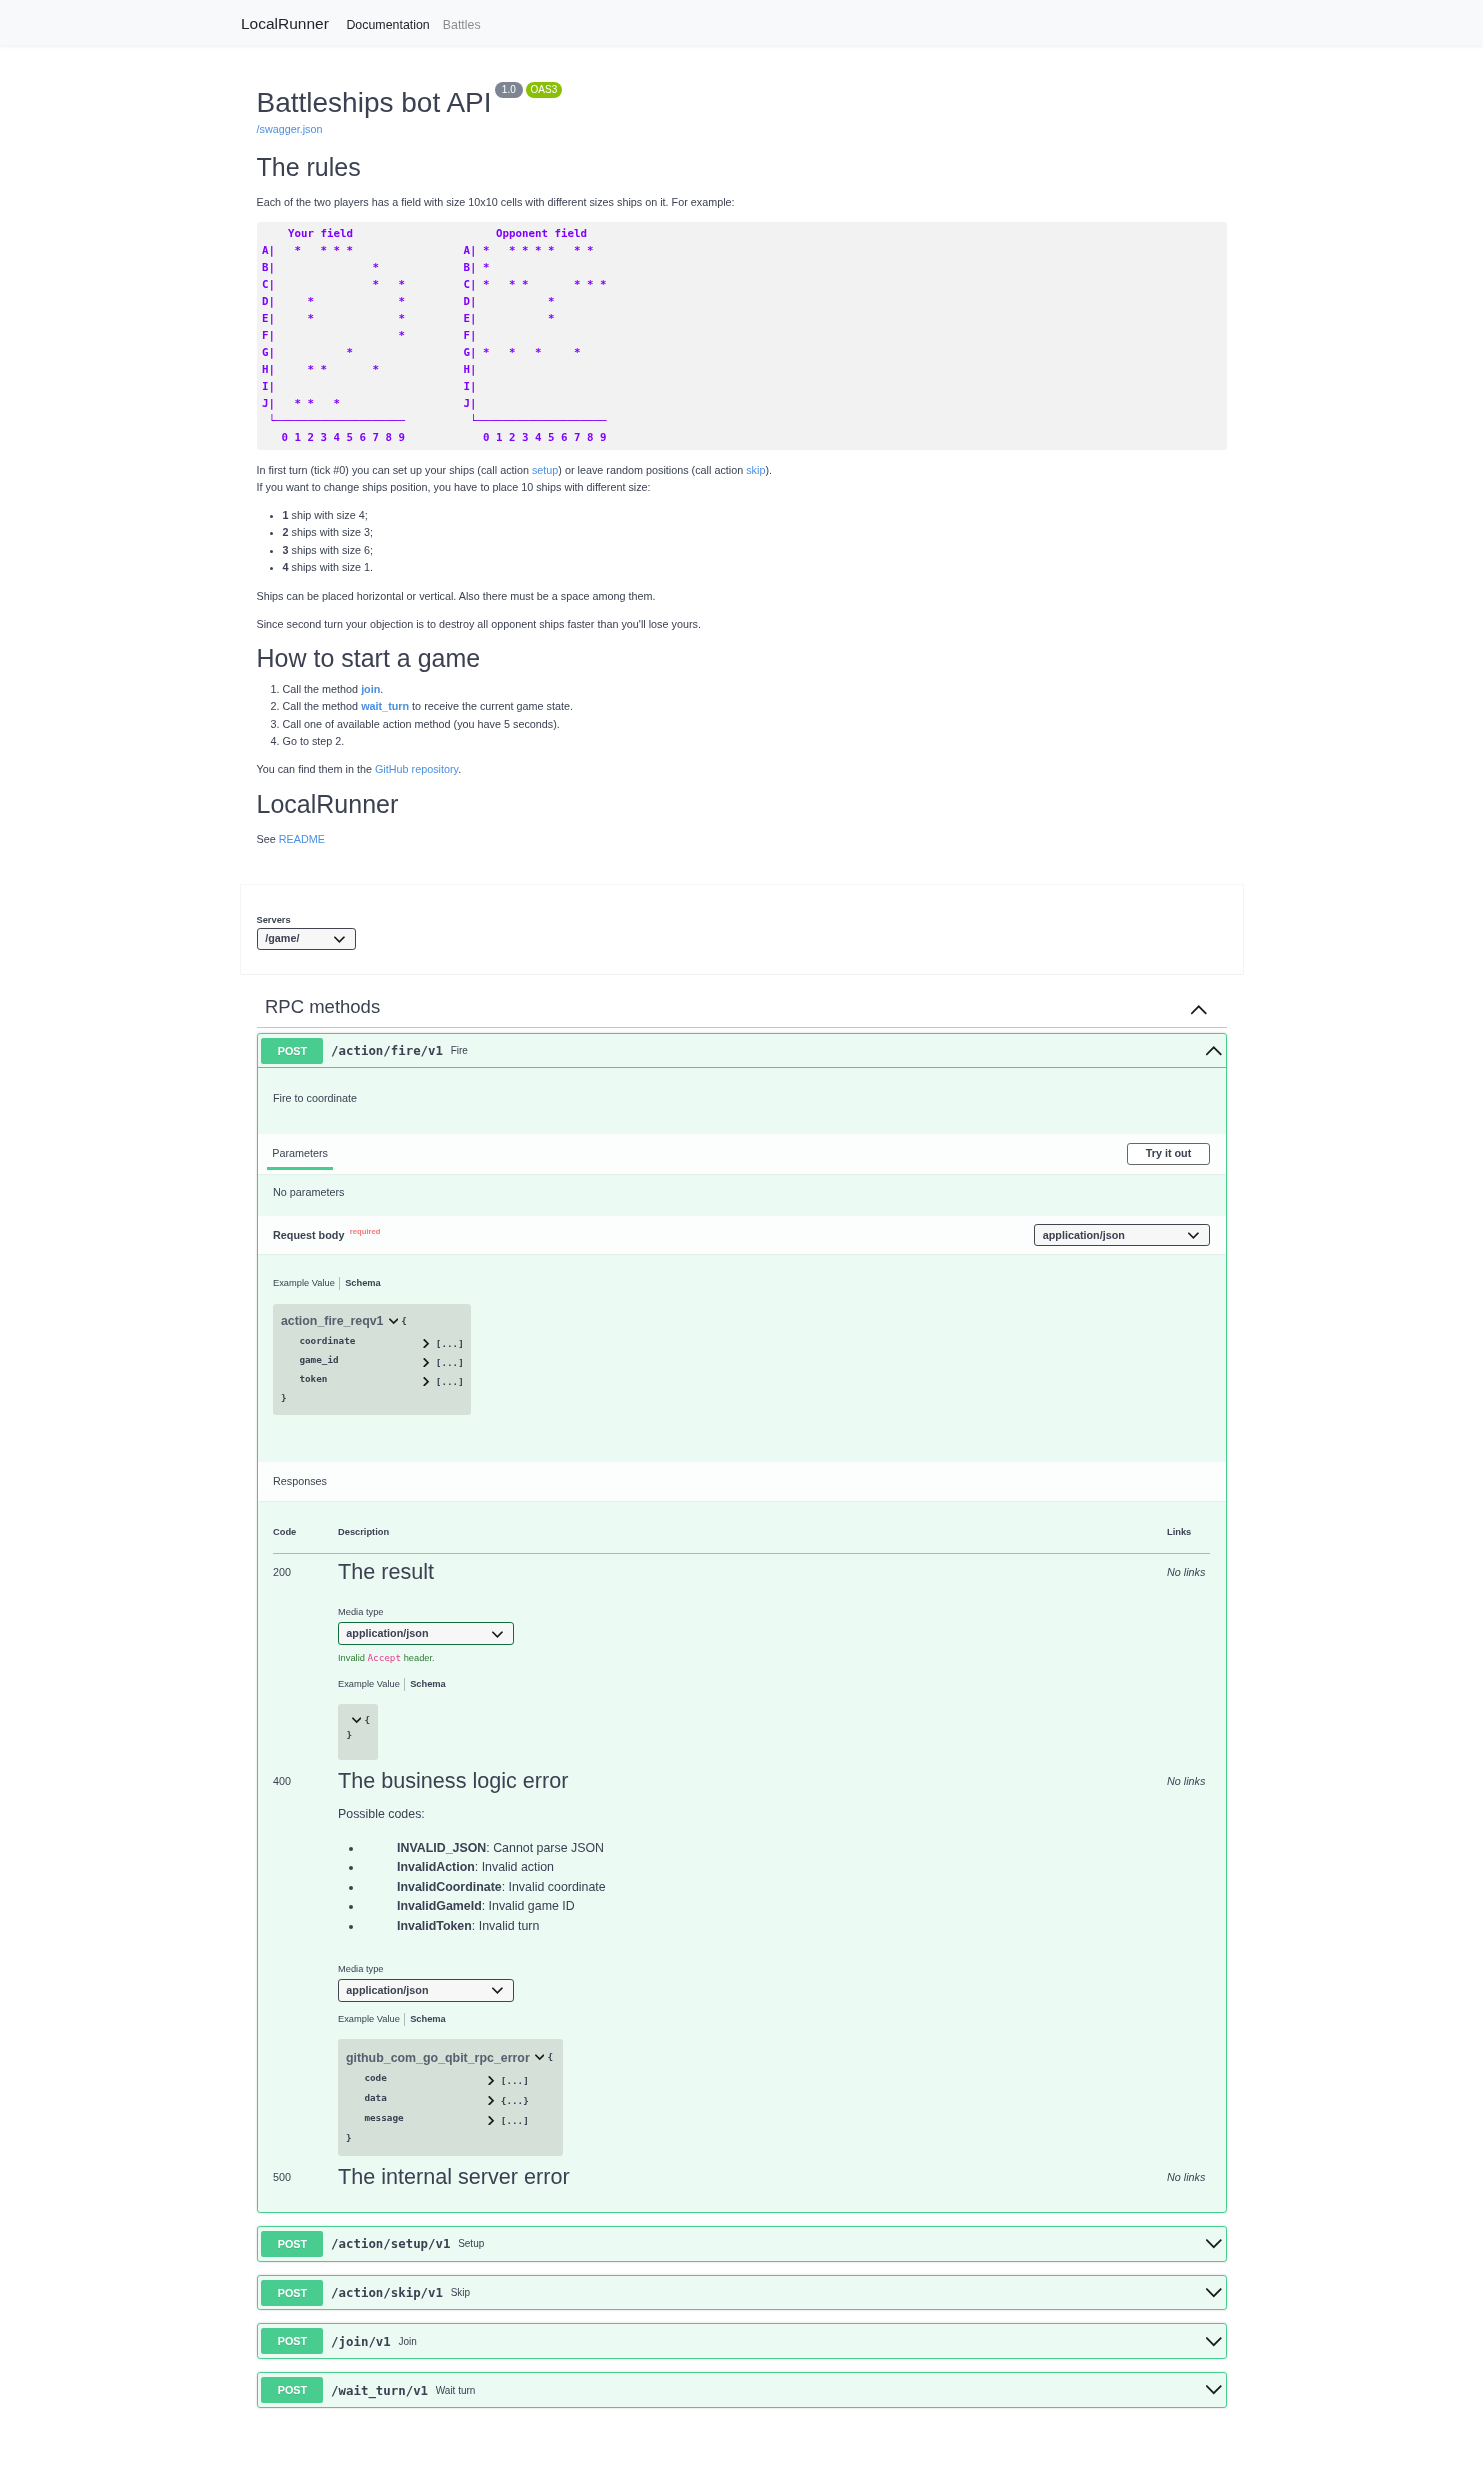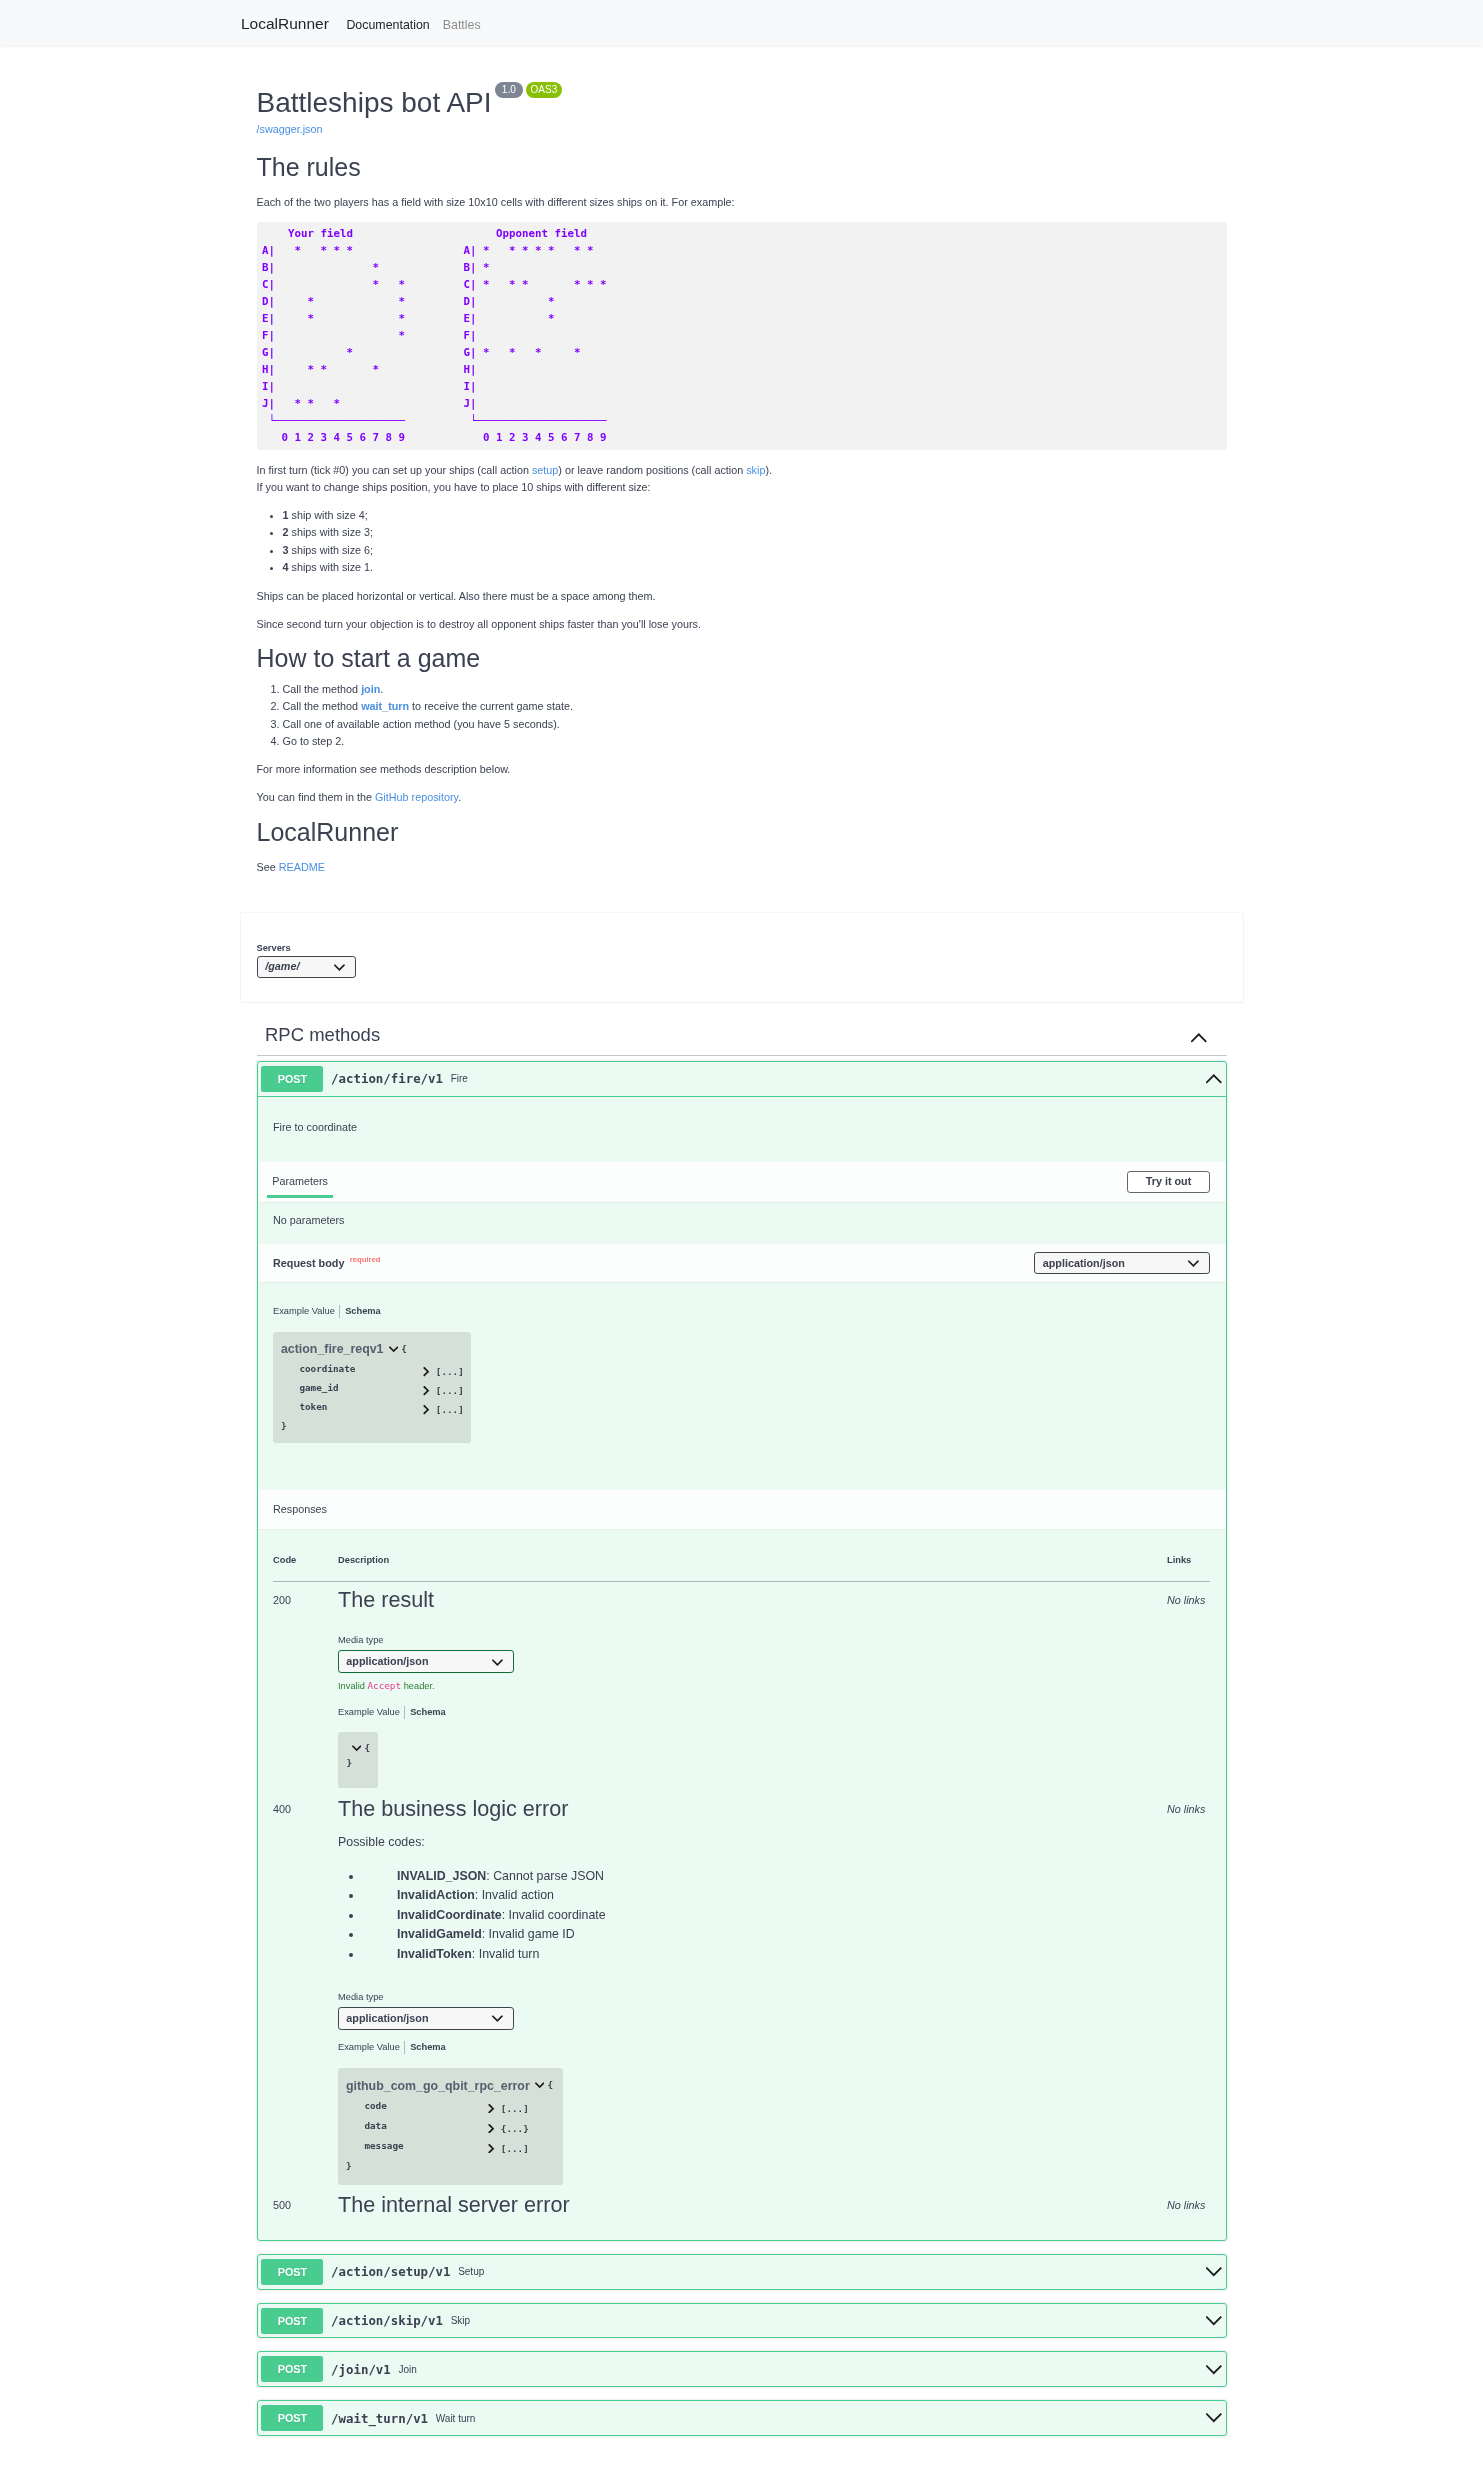--- a/index.html
+++ b/index.html
@@ -89,21 +89,21 @@
   margin:0 auto 15px;
   padding:29.5px 0 23.4px;
   width:1002px;
 }
 .servers-title{font-size:9.3px;font-weight:700;color:#3b4151;margin:0 0 2.5px;line-height:10.7px;}
 .servers select{
   border:1.5px solid #41444e;border-radius:3.1px;background:#f7f7f7;
   font-size:10.8px;font-weight:700;padding:0 31px 0 7.7px;color:#3b4151;
   font-family:"Liberation Sans",sans-serif;
   -webkit-appearance:none;appearance:none;
-  height:22.4px;line-height:19.3px;width:99px;font-style:italic;
+  height:22.4px;line-height:19.3px;width:99px;
 }
 .sel-wrap{position:relative;display:inline-block;}
 .sel-wrap .caret{position:absolute;right:10.8px;top:50%;transform:translateY(-50%);margin-top:0.8px;pointer-events:none;display:flex;}
 
 .opblock-tag{
   display:flex;align-items:center;cursor:pointer;
   font-size:18.5px;font-weight:400;color:#3b4151;
   padding:7.7px 20px 9px 8.5px;margin:0 0 4.4px 0;
   border-bottom:0.8px solid rgba(59,65,81,.3);
   line-height:22px;
@@ -274,21 +274,20 @@
         </ul>
         <p data-name="placement-note">Ships can be placed horizontal or vertical. Also there must be a space among them.</p>
         <p data-name="objective-note">Since second turn your objection is to destroy all opponent ships faster than you'll lose yours.</p>
         <h1 data-name="heading-how-to-start">How to start a game</h1>
         <ol data-name="how-to-start-list">
           <li data-name="list-item"><span data-name="step-pre">Call the method </span><a data-name="link-join">join</a><span data-name="step-post">.</span></li>
           <li data-name="list-item"><span data-name="step-pre">Call the method </span><a data-name="link-wait-turn">wait_turn</a><span data-name="step-post"> to receive the current game state.</span></li>
           <li data-name="list-item"><span data-name="step-pre">Call one of available action method (you have 5 seconds).</span></li>
           <li data-name="list-item"><span data-name="step-pre">Go to step 2.</span></li>
         </ol>
-        <p data-name="more-info-note">For more information see methods description below.</p>
         <p data-name="source-paragraph"><span data-name="source-pre">You can find them in the </span><a data-name="link-github-repository">GitHub repository</a><span data-name="source-post">.</span></p>
         <h1 data-name="heading-localrunner">LocalRunner</h1>
         <p data-name="localrunner-paragraph"><span data-name="localrunner-pre">See </span><a data-name="link-readme">README</a></p>
       </div>
     </div>
   </div>
 </div>
 
 <div class="scheme-container" data-name="servers-container">
   <div class="wrapper" data-name="servers-wrapper">

